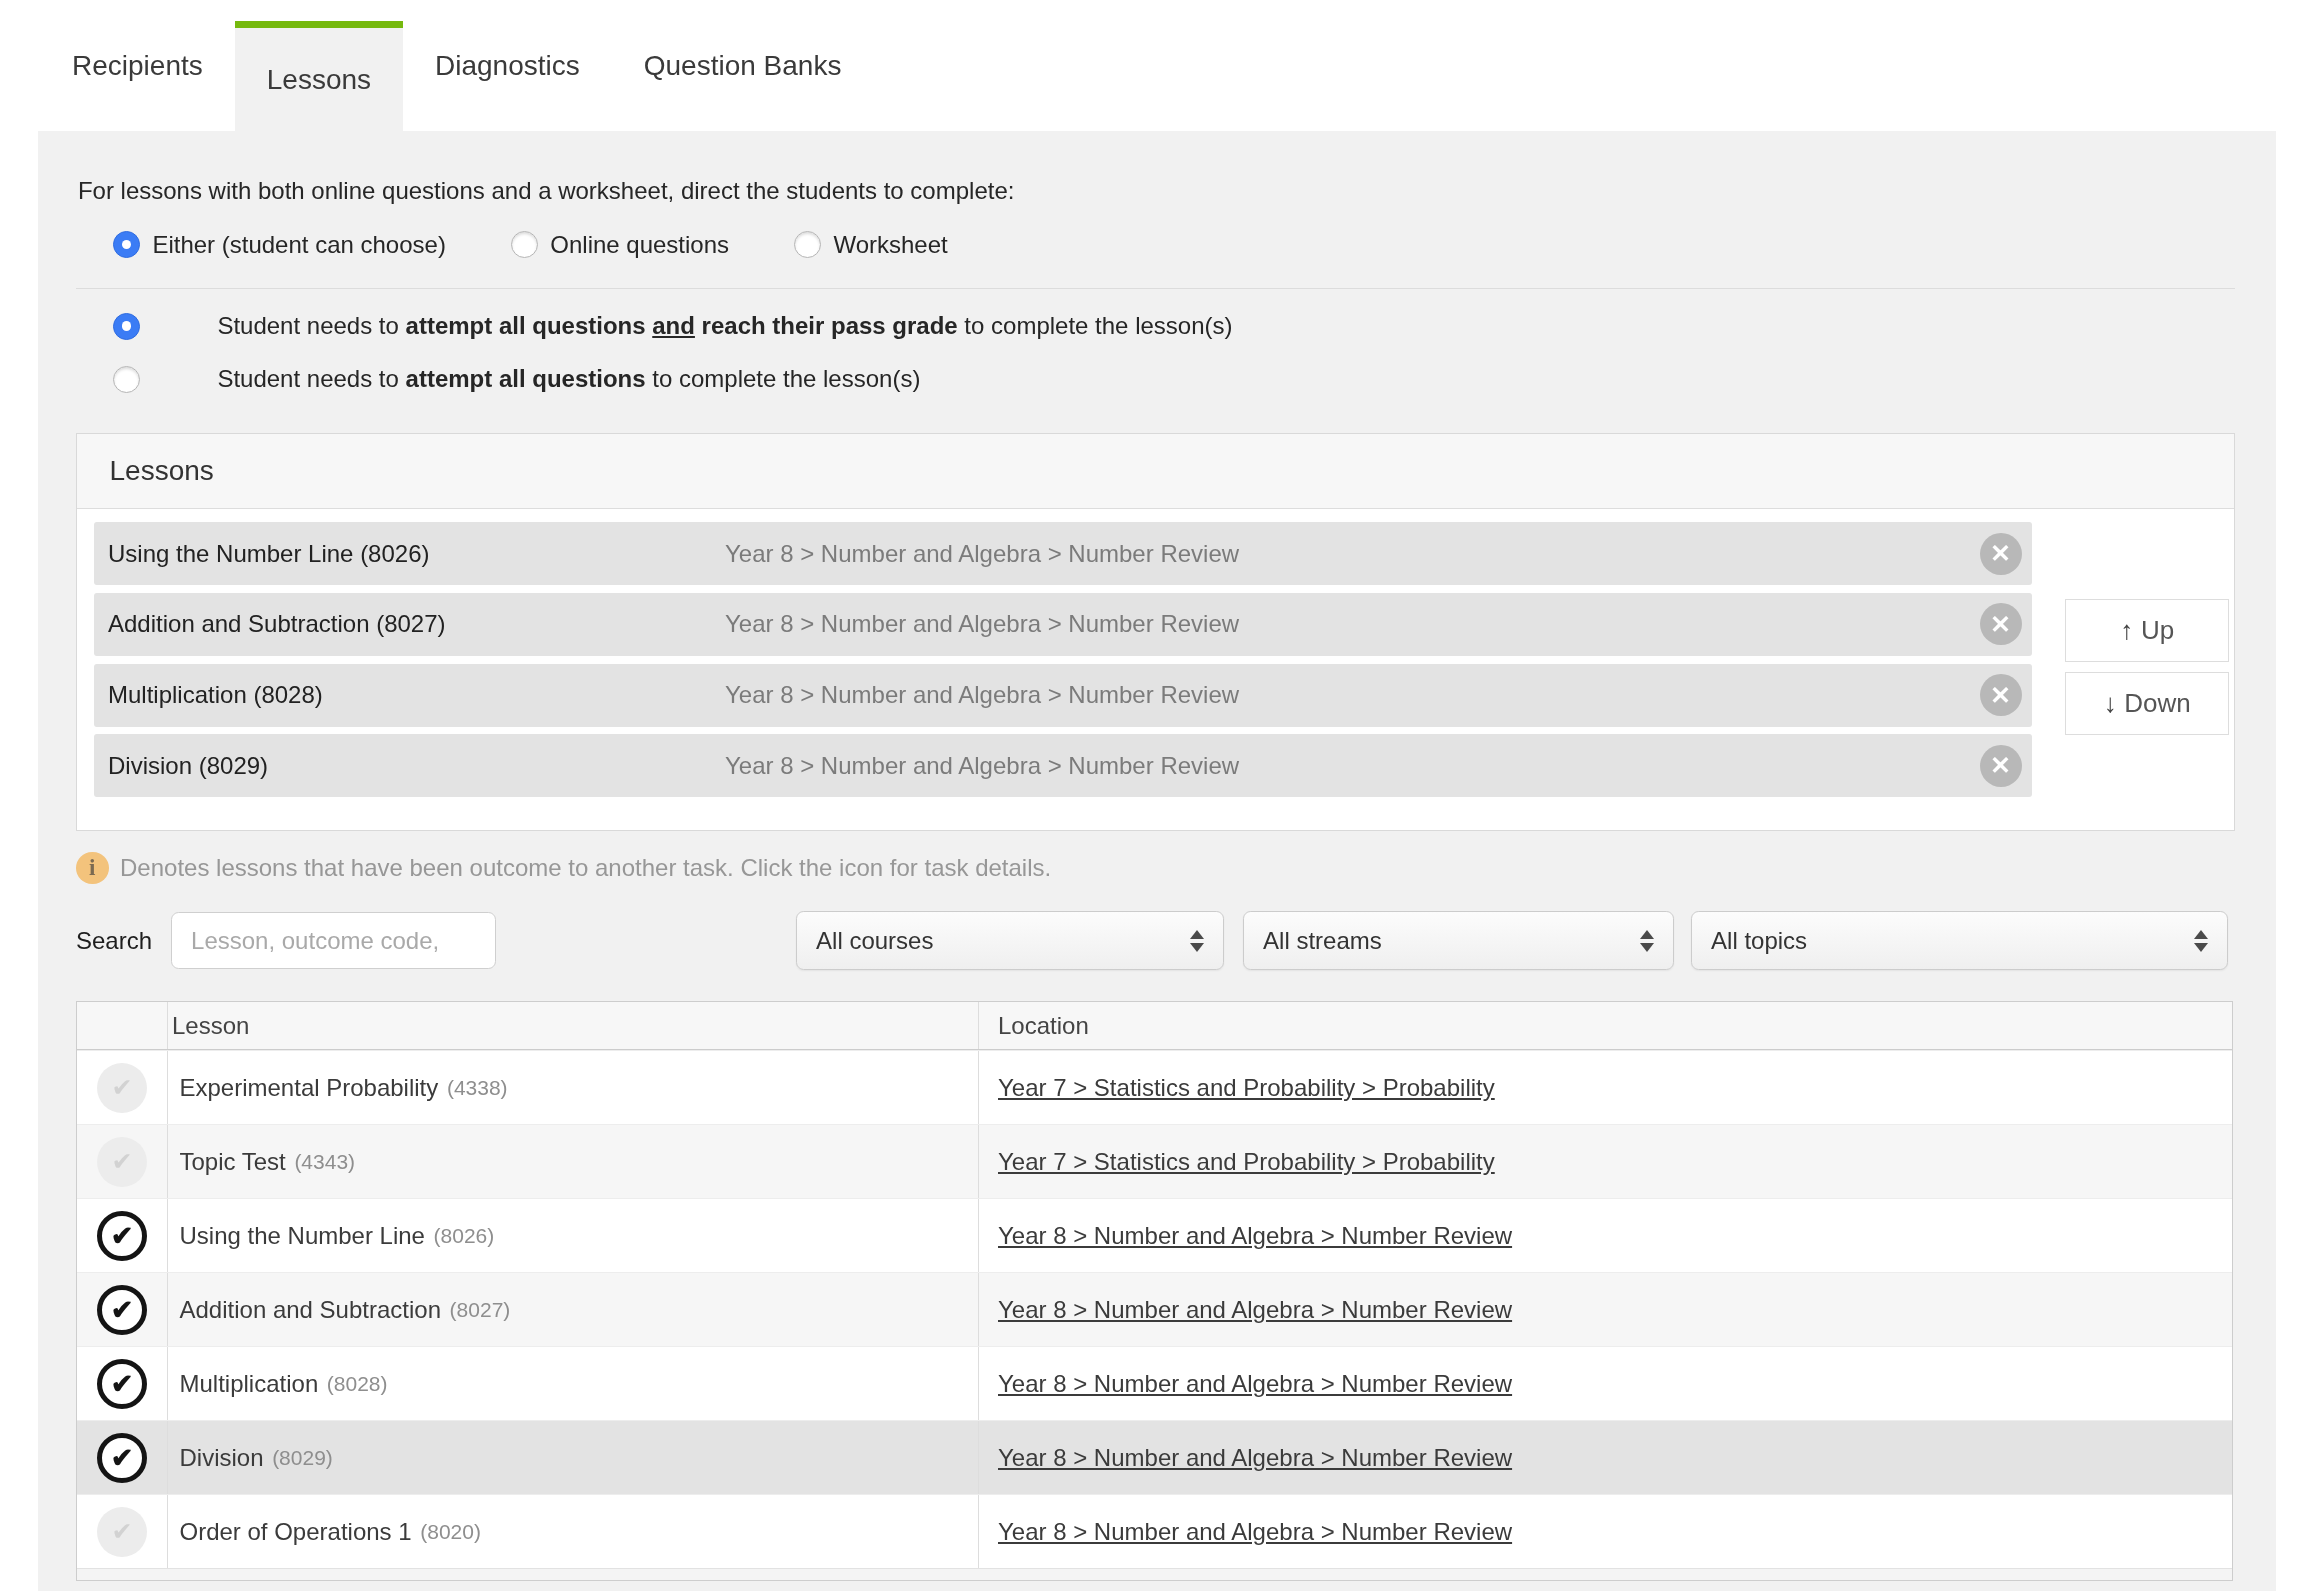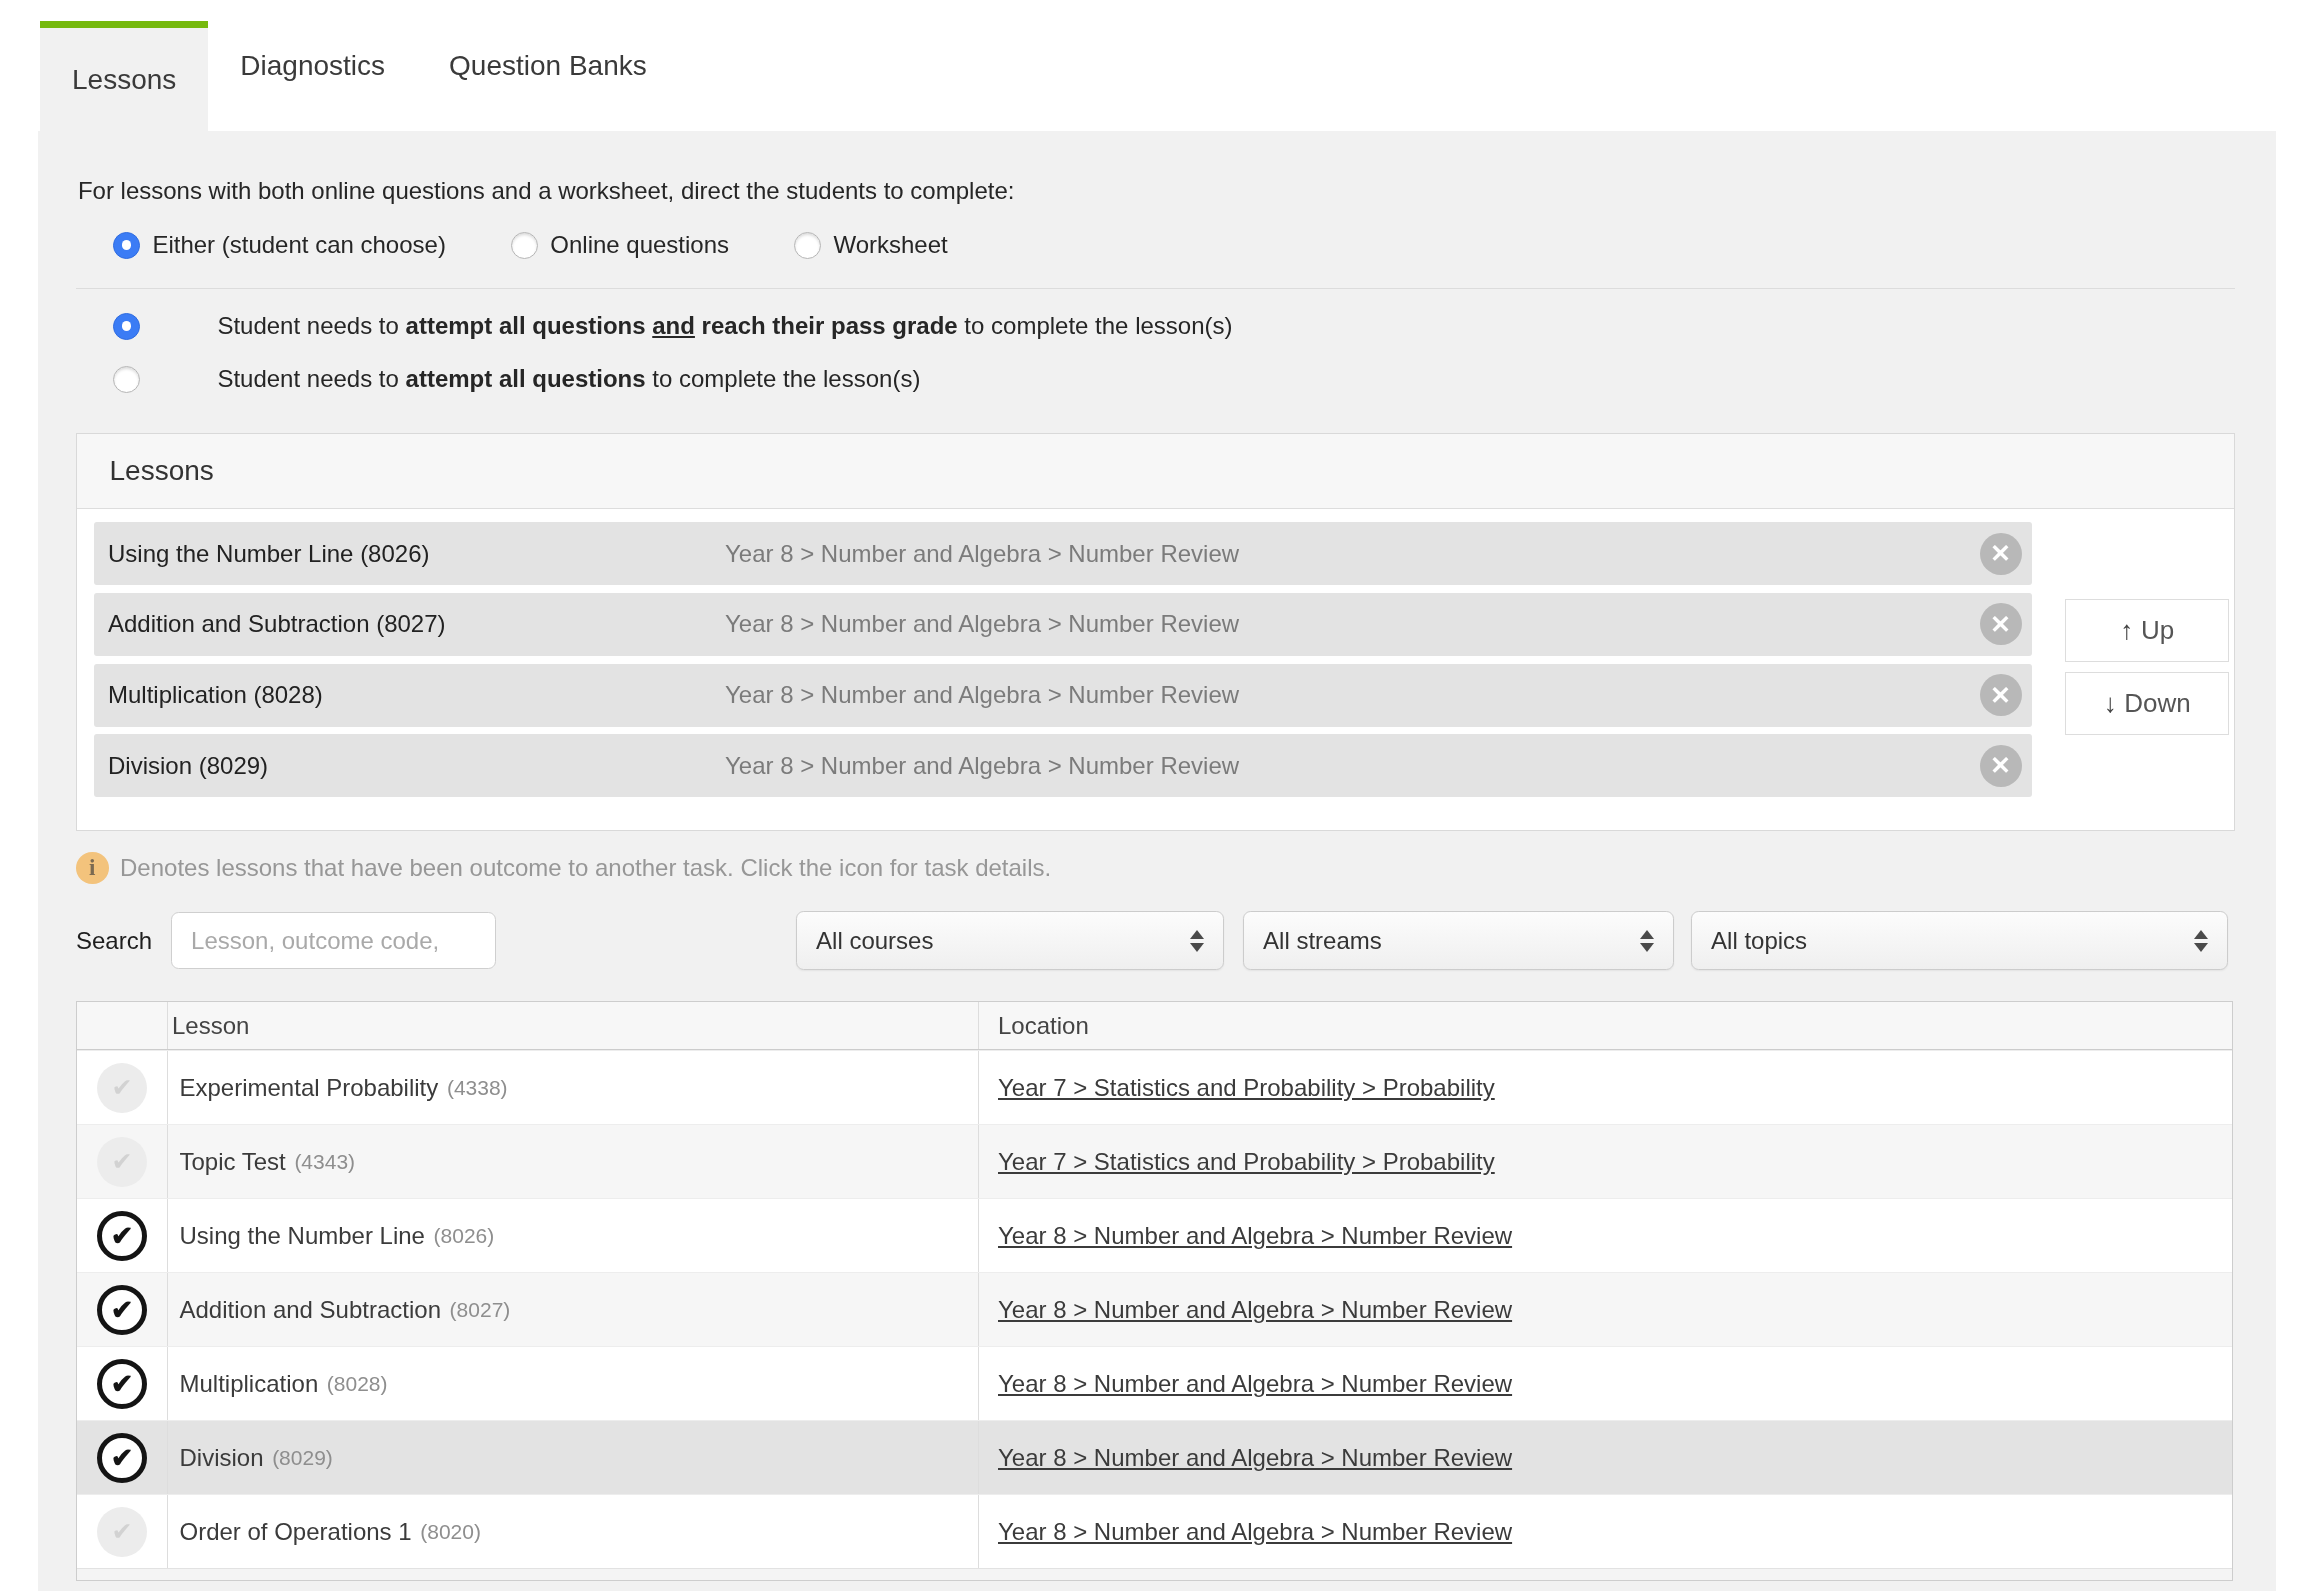--- a/index.html
+++ b/index.html
@@ -24,21 +24,21 @@
 
   
   .content {
     margin-left:38px; width:2238px; height:1461px;
     background:#f1f1f1; padding:0 41px 0 38px;
   }
 
   .intro { padding-top:46px; margin-left:1.9px; font-size:24px; color:#262626; }
 
   .radio-row { display:flex; align-items:center; column-gap:65px; margin-left:37px; margin-top:26px; }
-  .radio-opt { display:flex; align-items:center; }
+  .radio-opt { display:flex; }
   .radio {
     width:27px; height:27px; border-radius:50%; flex:0 0 27px;
     background:#fff; border:1.9px solid #b5b5b5;
     box-shadow:inset 0 1.9px 2.9px rgba(0,0,0,.14);
     position:relative; cursor:pointer;
   }
   .radio.selected { background:#3b7cf5; border-color:#2f6ce0; box-shadow:none; }
   .radio.selected::after {
     content:""; position:absolute; left:50%; top:50%; width:9.6px; height:9.6px;
     margin:-4.8px 0 0 -4.8px; background:#fff; border-radius:50%;
@@ -134,20 +134,21 @@
     font-size:25px; cursor:pointer;
   }
   .check.off { background:#ececec; color:#d2d2d2; }
   .check.on  { background:#fff; border:5.7px solid #141414; color:#141414; font-size:27px; font-weight:bold; }
   .t-footer { height:11.5px; background:#f4f4f4; border-top:1px solid #e2e2e2; }
 </style>
 </head>
 <body>
 
 <div class="tabbar">
+  <div class="tab">Recipients</div>
   <div class="tab active">Lessons</div>
   <div class="tab">Diagnostics</div>
   <div class="tab">Question Banks</div>
 </div>
 
 <div class="content">
 
   <div class="intro">For lessons with both online questions and a worksheet, direct the students to complete:</div>
 
   <div class="radio-row">

